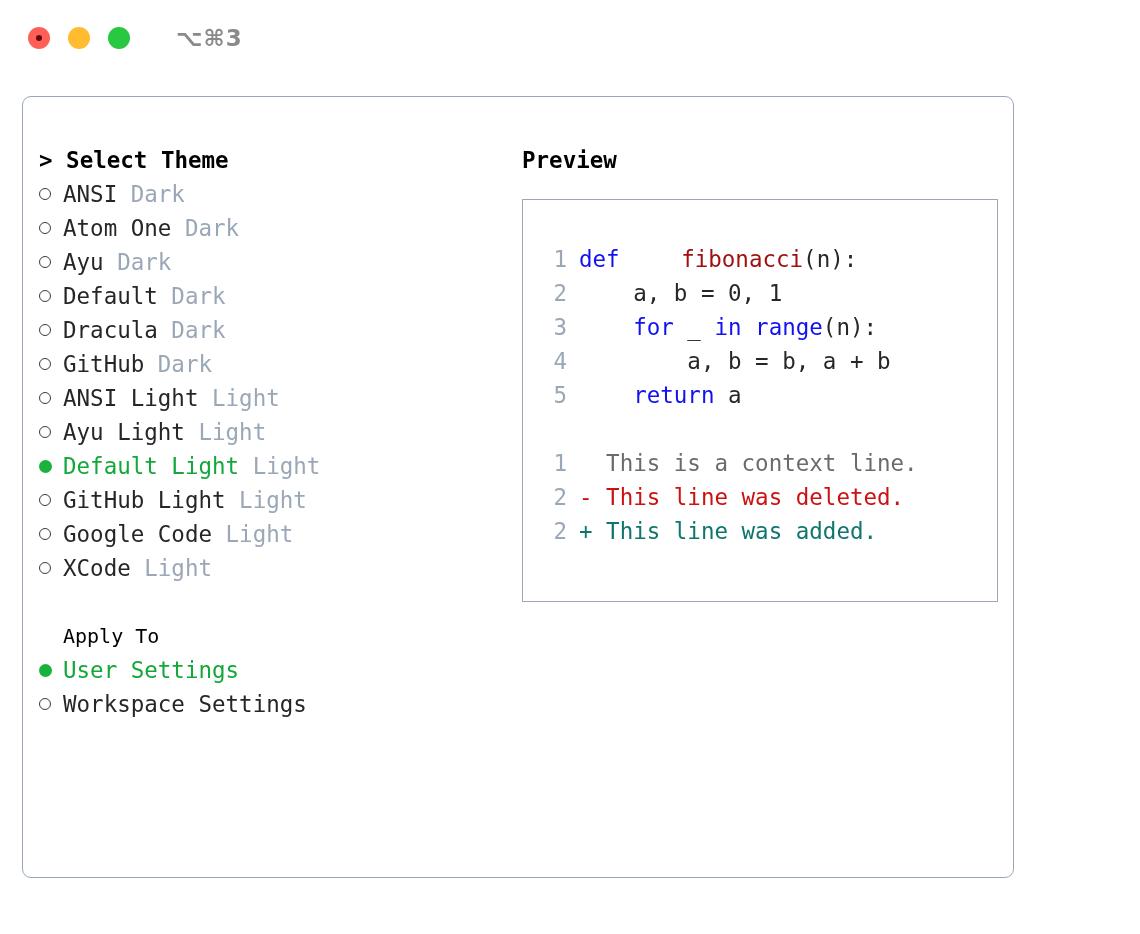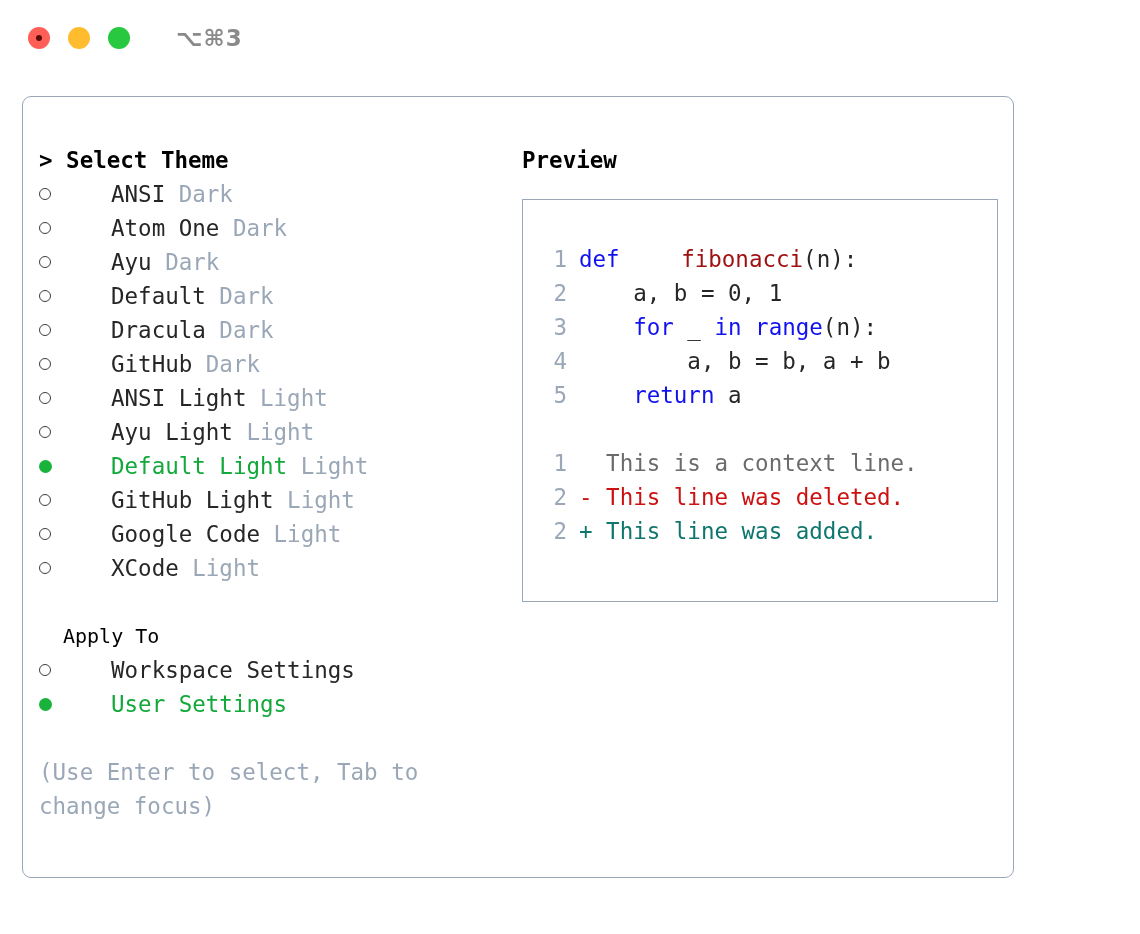--- a/index.html
+++ b/index.html
@@ -112,21 +112,21 @@
   .bullet i.off {
     border: 1.6px solid #3c3c3c;
     background: transparent;
   }
   .bullet i.on {
     background: #19b33c;
     border: none;
     width: 13px;
     height: 13px;
   }
-  .name     { color: #262626; margin-left: 48px; }
+  .name     { color: #262626; }
   .name.sel { color: #12a83a; }
   .kind     { color: #9aa7b7; }
 
   .spacer-block { height: 34px; }
 
   .subheading {
     font-size: 20px;
     color: #000000;
     line-height: 34px;
     padding-left: 24px;
@@ -204,25 +204,24 @@
           <div class="row"><span class="bullet"><i class="off"></i></span><span class="name">GitHub Light</span><span class="kind"> Light</span></div>
           <div class="row"><span class="bullet"><i class="off"></i></span><span class="name">Google Code</span><span class="kind"> Light</span></div>
           <div class="row"><span class="bullet"><i class="off"></i></span><span class="name">XCode</span><span class="kind"> Light</span></div>
         </div>
 
       <div class="spacer-block"></div>
 
       <div class="subheading">Apply To</div>
 
       <div class="list" id="apply-list">
+          <div class="row"><span class="bullet"><i class="on"></i></span><span class="name sel">User Settings</span></div>
           <div class="row"><span class="bullet"><i class="off"></i></span><span class="name">Workspace Settings</span></div>
-          <div class="row"><span class="bullet"><i class="on"></i></span><span class="name sel">User Settings</span></div>
         </div>
 
-      <div class="hint">(Use Enter to select, Tab to change focus)</div>
     </div>
 
     <div class="col-right">
       <div class="heading">Preview</div>
 
       <div class="preview-box">
         <div id="code-block">
             <div class="code-line"><span class="ln">1</span><span><span class="kw">def </span><span class="fn">fibonacci</span><span class="code-text">(n):</span></span></div>
             <div class="code-line"><span class="ln">2</span><span><span class="code-text">    a, b = 0, 1</span></span></div>
             <div class="code-line"><span class="ln">3</span><span><span class="code-text">    </span><span class="kw">for</span><span class="code-text"> _ </span><span class="kw">in</span><span class="code-text"> </span><span class="kw">range</span><span class="code-text">(n):</span></span></div>

